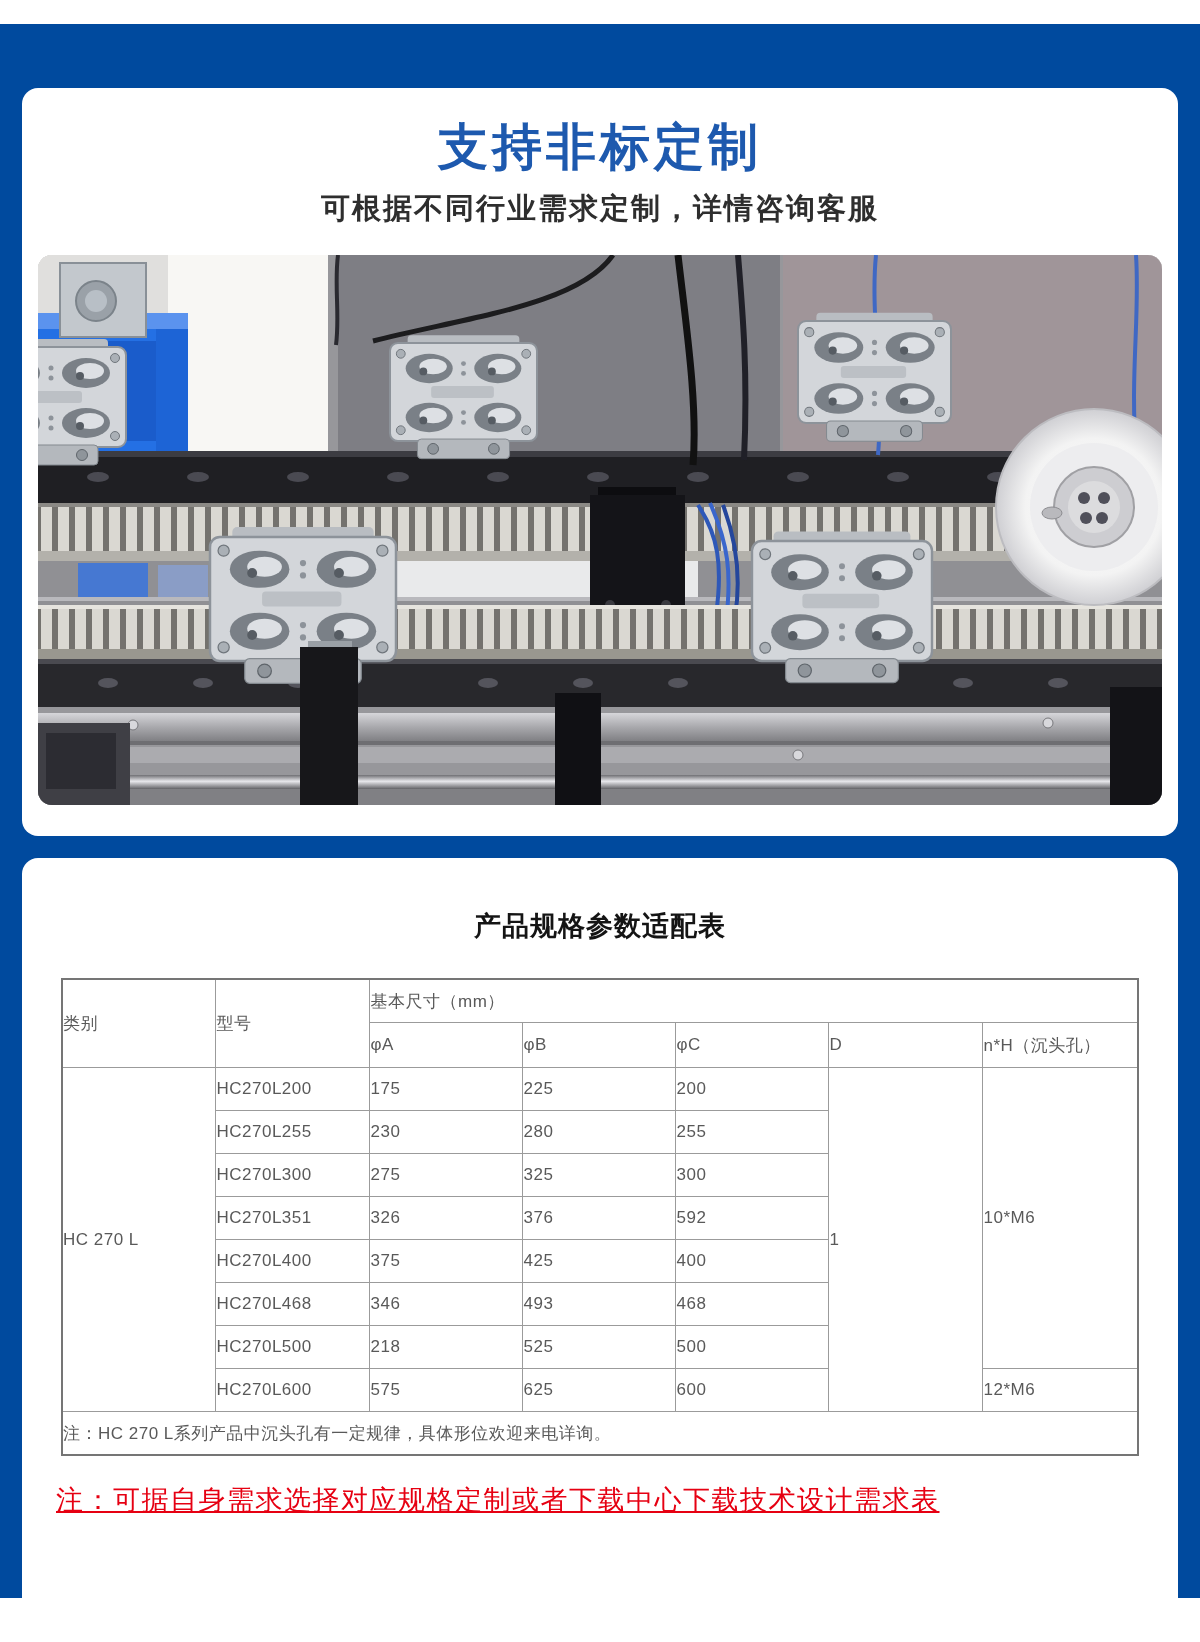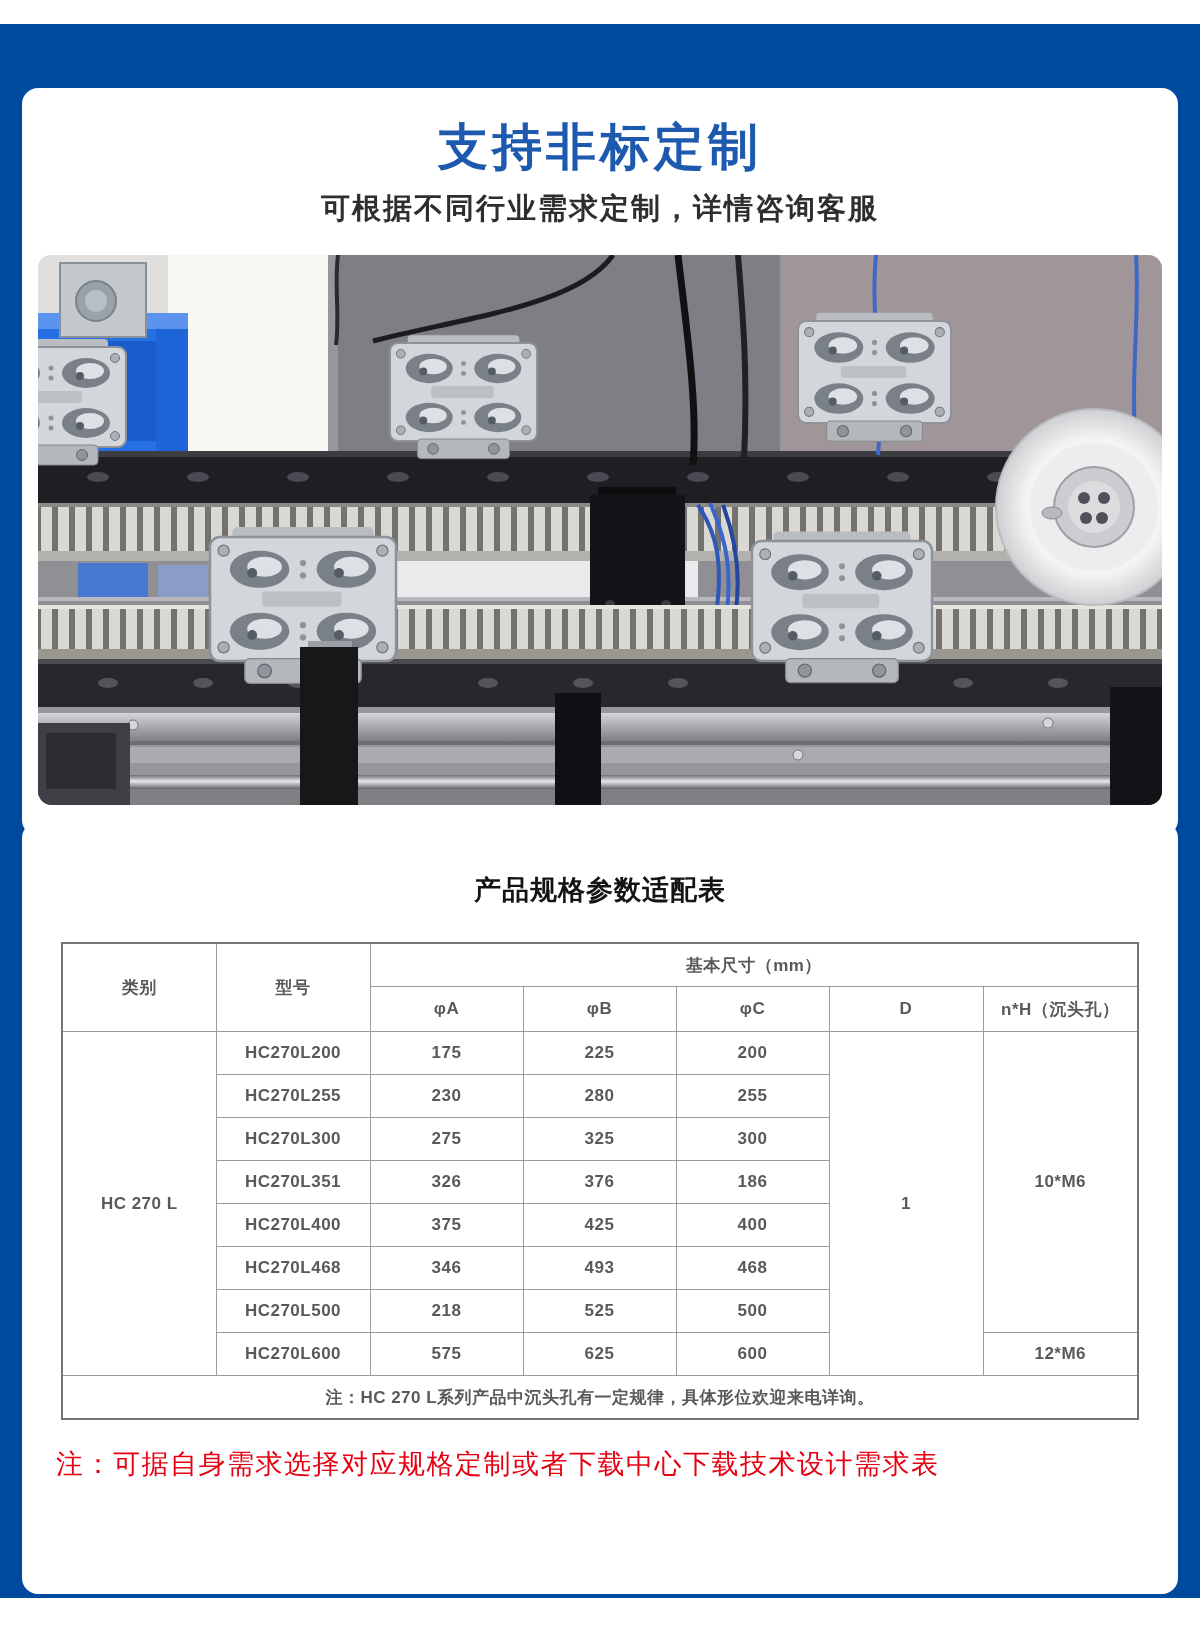--- a/index.html
+++ b/index.html
@@ -15,36 +15,36 @@
     margin:32px 0 0;font-size:50px;font-weight:800;color:#1d59ae;letter-spacing:4px;line-height:1.1;
   }
   .hero-subtitle{
     margin:14px 0 0;font-size:29px;font-weight:700;color:#2e2e2e;letter-spacing:2px;
   }
   .photo{
     width:1124px;height:550px;margin:26px auto 0;border-radius:14px;overflow:hidden;
     background:#97979b;position:relative;
   }
   .photo svg{display:block;}
-  .card-spec{top:822px;height:772px;}
+  .card-spec{top:858px;height:772px;}
   .spec-title{
     margin:0;padding-top:50px;text-align:center;font-size:27px;font-weight:700;color:#141414;letter-spacing:1px;
   }
   .spec-table{
     width:1076px;margin:34px auto 0;border-collapse:collapse;table-layout:fixed;
     font-size:17px;color:#595959;border:2px solid #757575;
   }
   .spec-table td{
-    border:1px solid #9b9b9b;text-align:center;vertical-align:middle;padding:0;height:42px;
-    font-weight:700;letter-spacing:0.5px;
+    border:1px solid #9b9b9b;text-align:left;vertical-align:middle;padding:0;height:42px;
+    font-weight:400;letter-spacing:0.5px;
   }
   .hrow2 td{height:44px;}
   .note-row td{height:42px;}
   .red-note{
-    margin:26px 0 0 34px;font-size:27px;color:#e60012;font-weight:400;letter-spacing:1.5px;
+    margin:26px 0 0 34px;font-size:27px;color:#e60012;font-weight:400;letter-spacing:1.5px;text-decoration:underline;
   }
 </style>
 </head>
 <body>
 
 <div class="blue-bg"></div>
 
 <section class="card card-hero">
   <h1 class="hero-title">支持非标定制</h1>
   <p class="hero-subtitle">可根据不同行业需求定制，详情咨询客服</p>
@@ -298,21 +298,21 @@
       <tr>
         <td>HC270L300</td>
         <td>275</td>
         <td>325</td>
         <td>300</td>
       </tr>
       <tr>
         <td>HC270L351</td>
         <td>326</td>
         <td>376</td>
-        <td>186</td>
+        <td>592</td>
       </tr>
       <tr>
         <td>HC270L400</td>
         <td>375</td>
         <td>425</td>
         <td>400</td>
       </tr>
       <tr>
         <td>HC270L468</td>
         <td>346</td>

